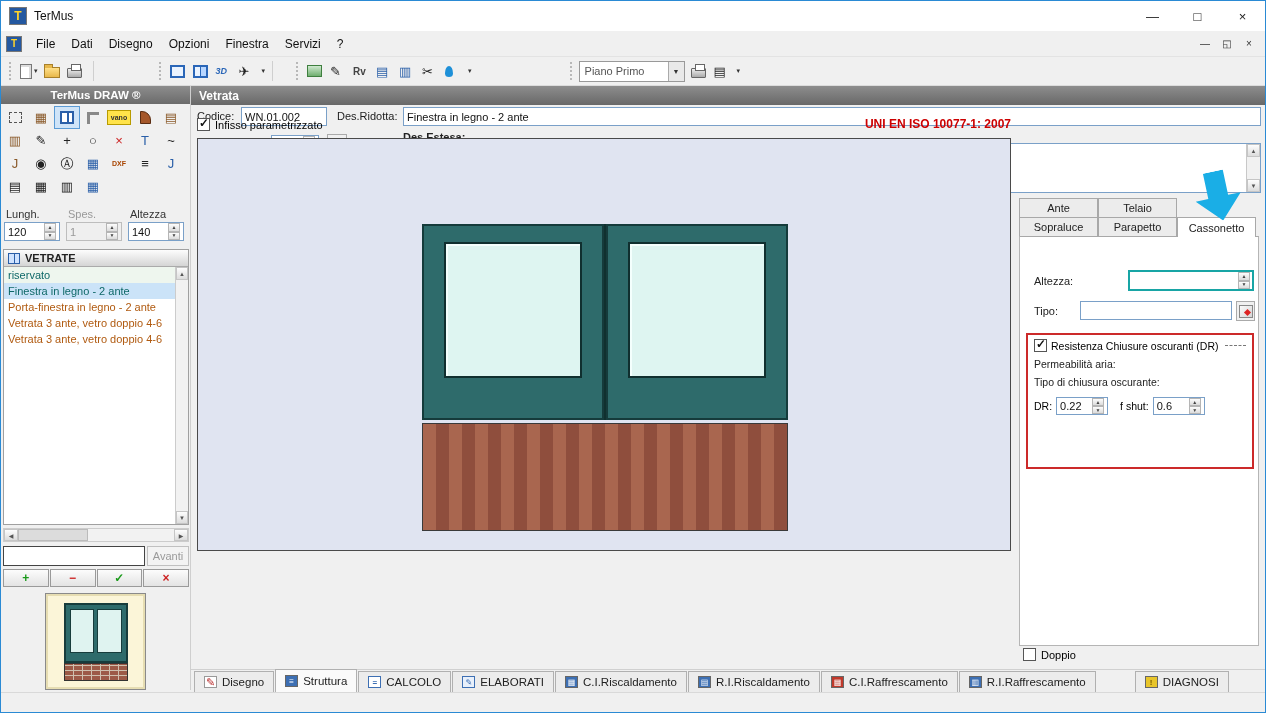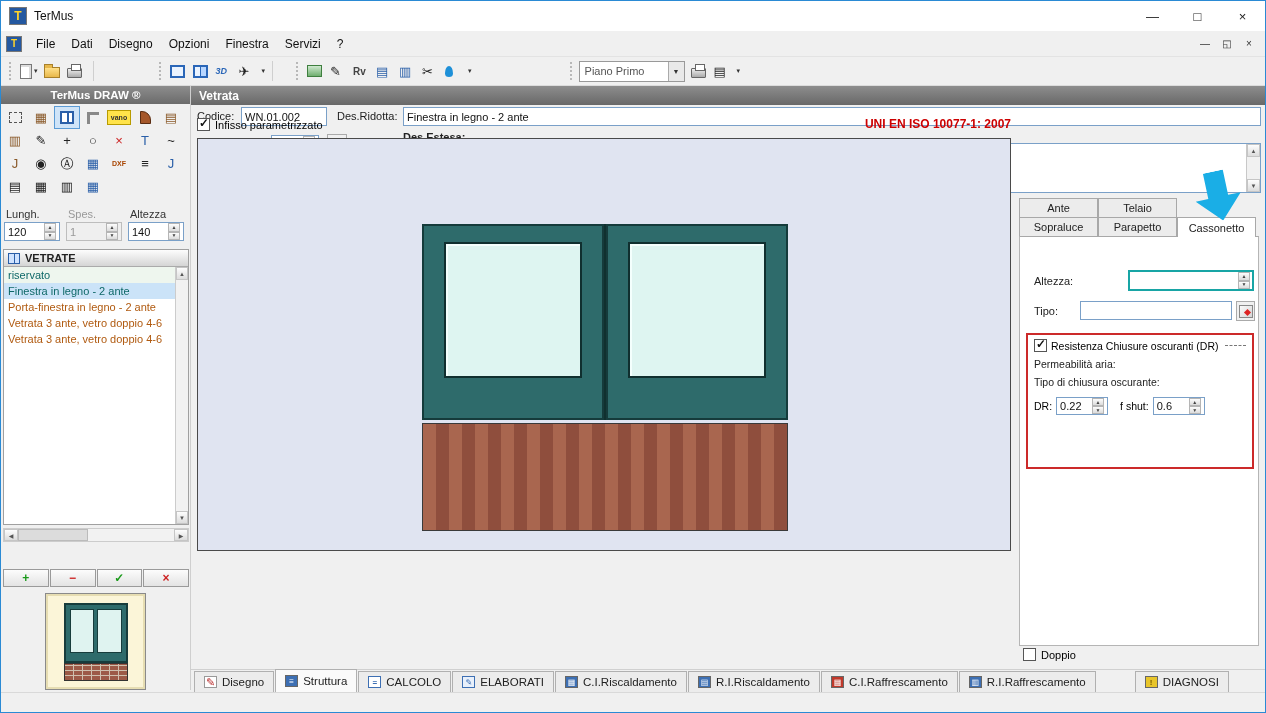--- a/index.html
+++ b/index.html
@@ -338,20 +338,24 @@
     </div>
 
     <div class="hscroll">
       <span class="sbtn">◀</span>
       <span class="hs-track">
           <span class="hs-thumb"></span>
         </span>
       <span class="sbtn">▶</span>
     </div>
 
+    <div class="search-row">
+      <span class="search-input"></span>
+      <span class="btn-avanti">Avanti</span>
+    </div>
 
     <div class="actions">
       <span class="abtn green">+</span>
       <span class="abtn red">−</span>
       <span class="abtn green">✓</span>
       <span class="abtn red">×</span>
     </div>
 
     <div class="preview">
       <div class="mini">

